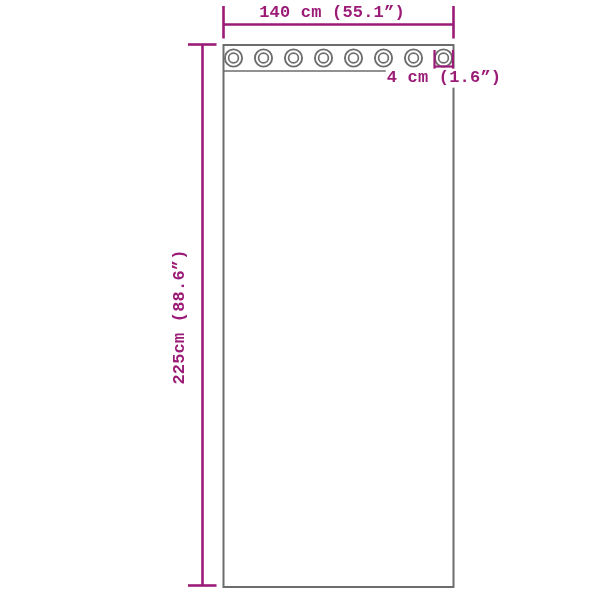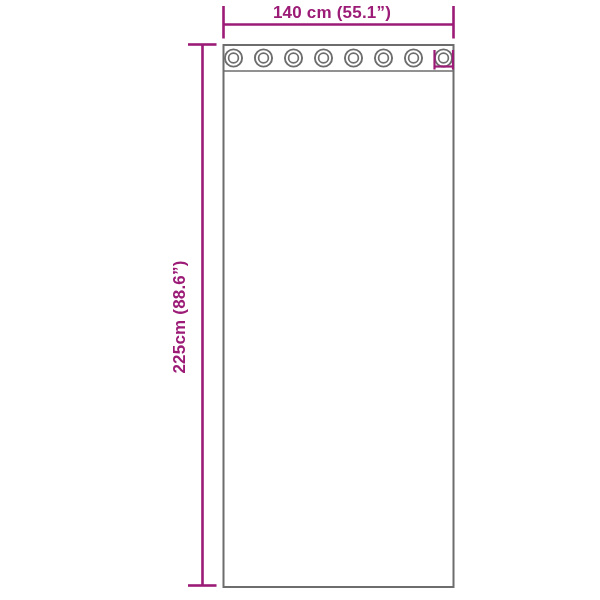--- a/index.html
+++ b/index.html
@@ -5,21 +5,21 @@
   html, body {
     margin: 0;
     padding: 0;
     background: #ffffff;
   }
   .canvas {
     position: relative;
     width: 600px;
     height: 600px;
     background: var(--bg, #ffffff);
-    font-family: Liberation Sans, sans-serif;
+    font-family: Liberation Mono, monospace;
     overflow: hidden;
     --accent: #9b1b76;
     --outline: #6d6d6d;
   }
   .canvas svg {
     position: absolute;
     left: 0;
     top: 0;
   }
   .outline-rect {
@@ -123,14 +123,15 @@
       <line x1="434.5" y1="66.5" x2="453" y2="66.5"></line>
       <line x1="434.5" y1="50" x2="434.5" y2="69.5"></line>
       <line x1="453" y1="50" x2="453" y2="69.5"></line>
     </g>
   </svg>
 
   <div class="label label-top">140 cm (55.1”)</div>
 
   <div class="label label-left">225cm (88.6”)</div>
 
+  <div class="label label-grommet">4 cm (1.6”)</div>
 
 </div>
 
 </body></html>

